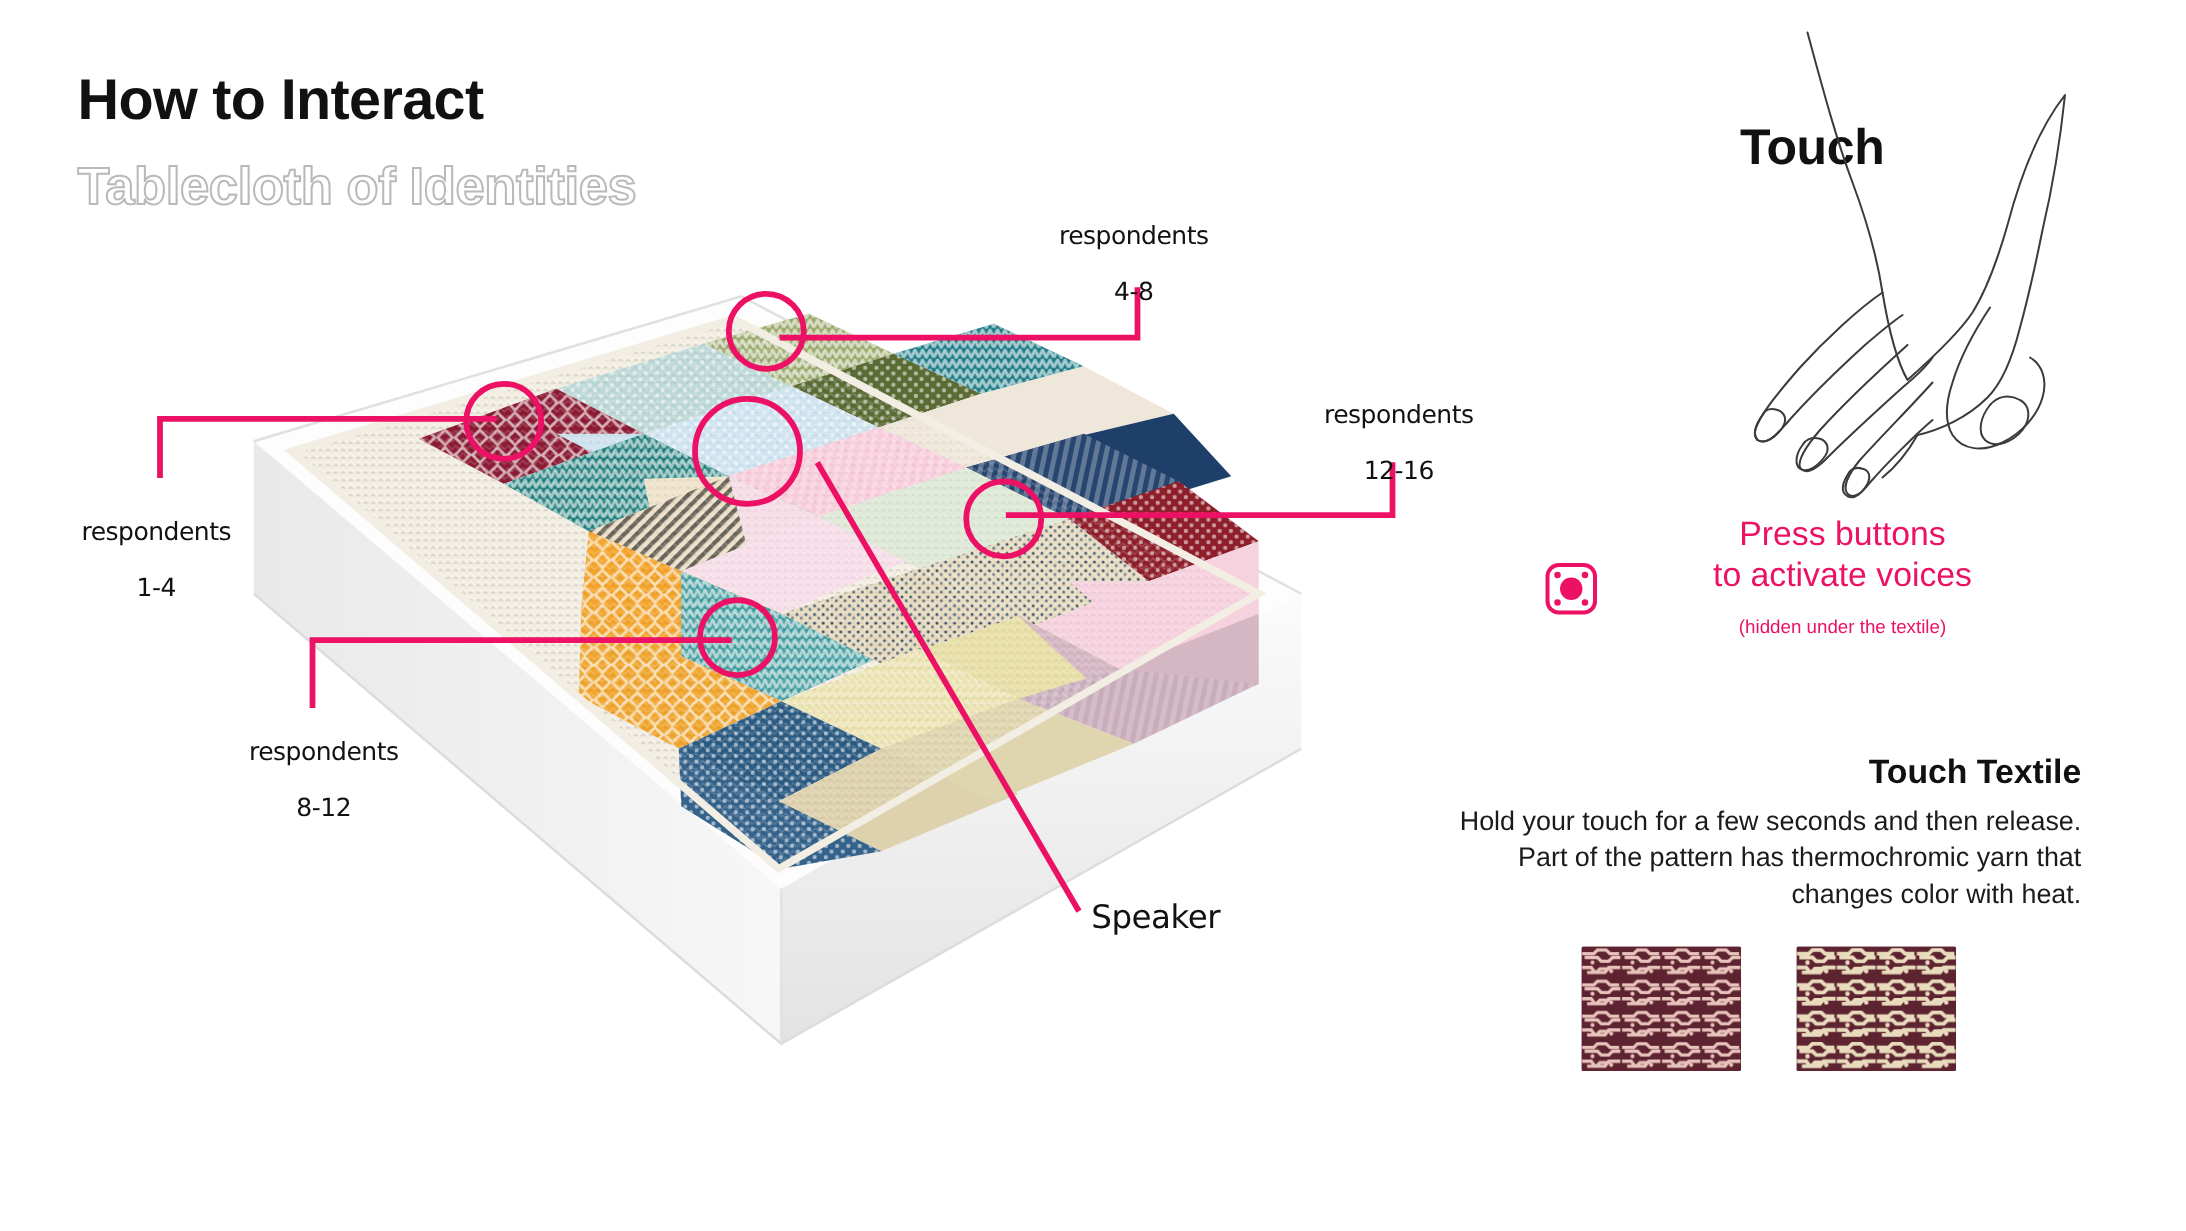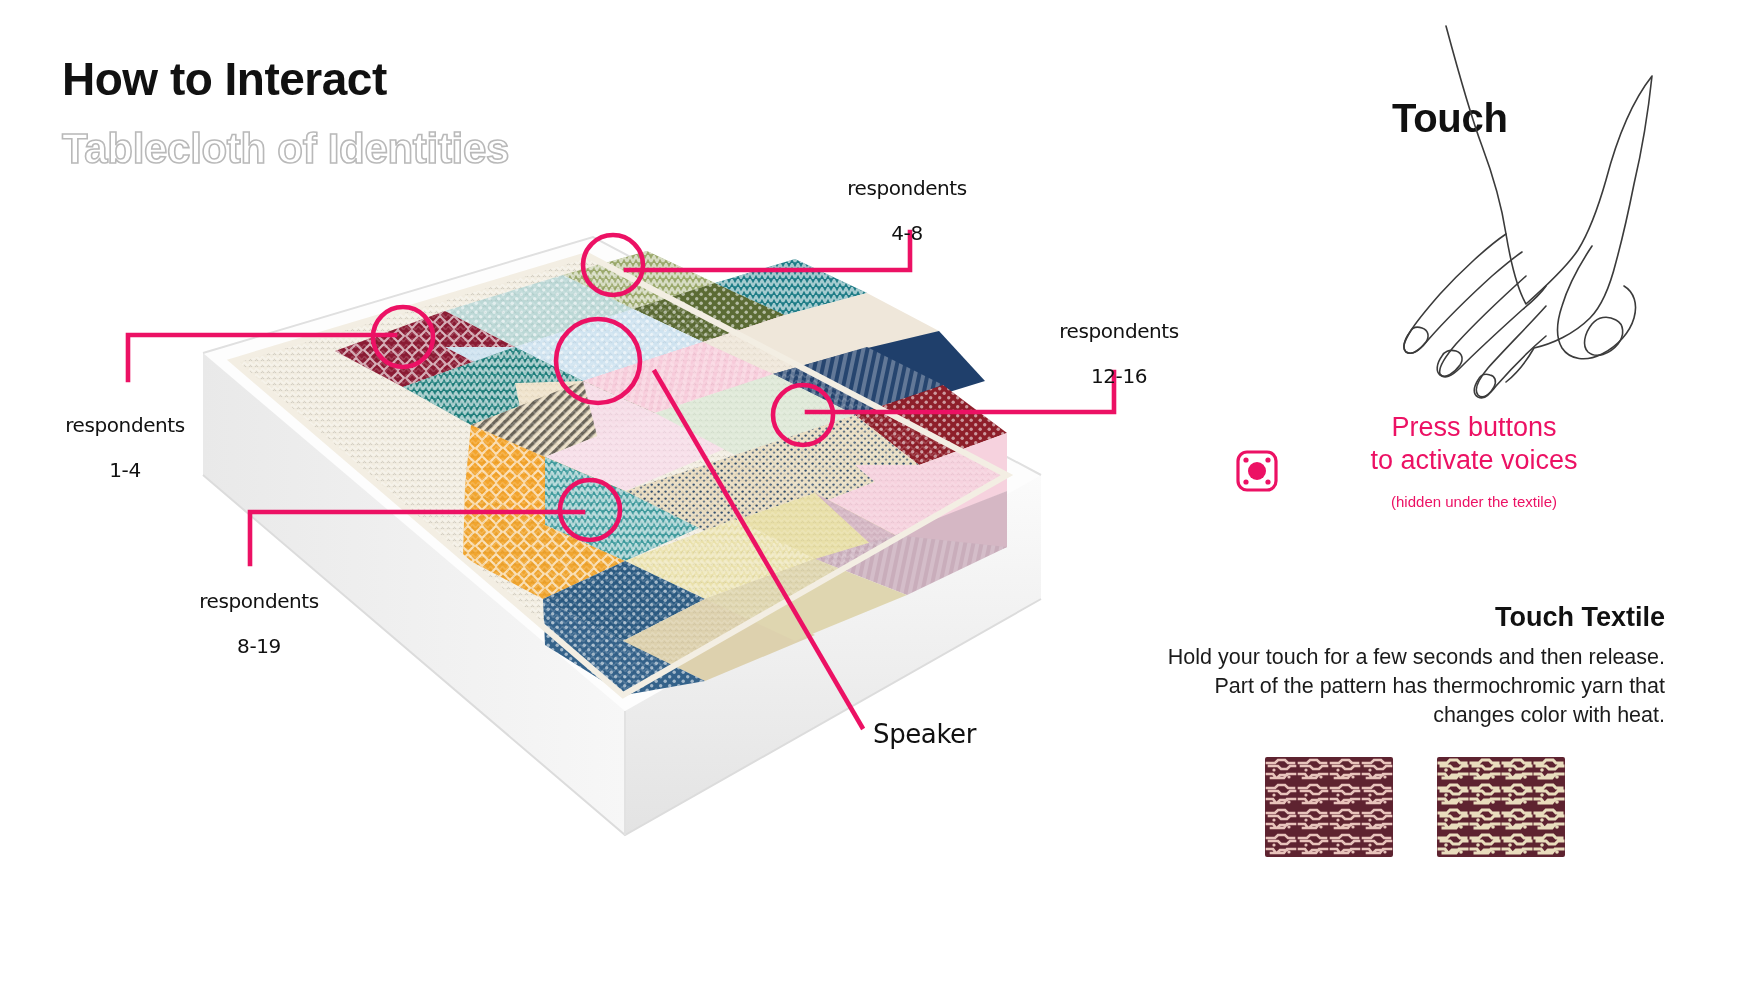--- a/index.html
+++ b/index.html
@@ -280,21 +280,21 @@
   <div class="callout" id="callout-1-4">
     <div>respondents</div>
     <div>1-4</div>
   </div>
   <div class="callout" id="callout-4-8">
     <div>respondents</div>
     <div>4-8</div>
   </div>
   <div class="callout" id="callout-8-12">
     <div>respondents</div>
-    <div>8-19</div>
+    <div>8-12</div>
   </div>
   <div class="callout" id="callout-12-16">
     <div>respondents</div>
     <div>12-16</div>
   </div>
   <div class="callout" id="callout-speaker">Speaker</div>
 
   <div id="hand">
     <svg viewBox="0 0 400 400" xmlns="http://www.w3.org/2000/svg">
       <g fill="#ffffff" stroke="#3b3b3b" stroke-width="1.6" stroke-linejoin="round" stroke-linecap="round">

